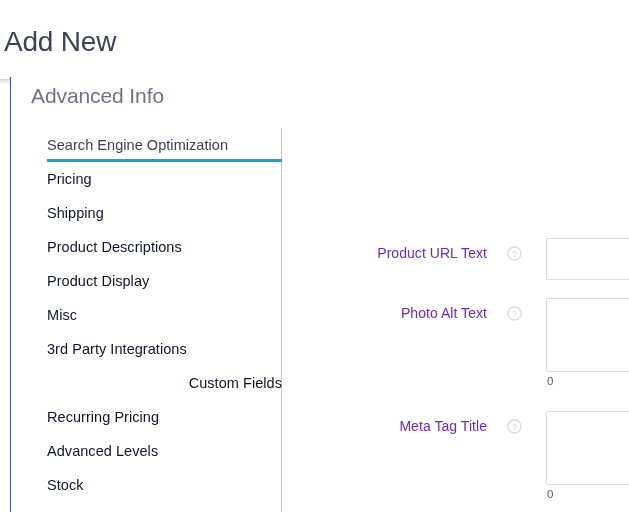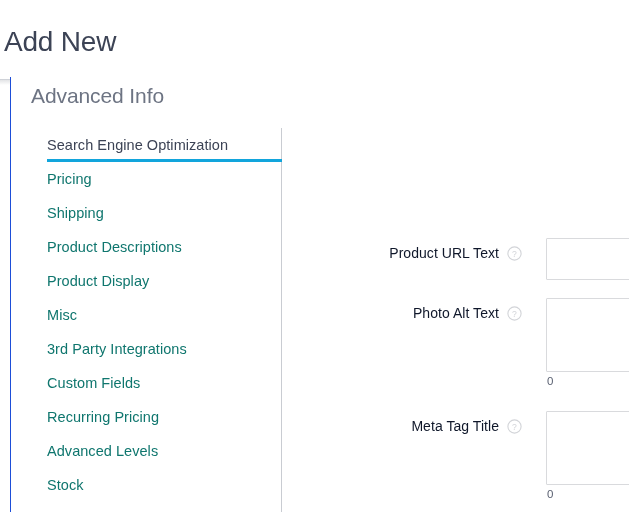--- a/index.html
+++ b/index.html
@@ -48,37 +48,37 @@
   .sidebar {
     position:absolute; left:16px; top:51px; width:255px; height:384px;
     border-right:1px solid #c9ccd2;
   }
   .nav-item {
     position:absolute; left:20px; width:235px; height:34px;
     display:flex; align-items:center;
     cursor:pointer;
   }
   .nav-label {
-    font-size:14.5px; font-weight:400; color:#0f766e;
+    font-size:14.5px; font-weight:400; color:#0f172a;
     white-space:nowrap; letter-spacing:0.05px;
   }
   .nav-item.active .nav-label { color:#3c4355; }
   .nav-underline {
     position:absolute; left:20px; width:235px; height:3px;
     background:#12a5dc;
   }
 
   
   .formpane {
     position:absolute; left:256px; top:51px; width:363px; height:384px;
   }
   .field { position:absolute; left:0; width:363px; }
   .field-label {
-    position:absolute; right:131px;
-    font-size:14px; font-weight:400; color:#0f172a;
+    position:absolute; right:143px;
+    font-size:14px; font-weight:400; color:#6d28d9;
     white-space:nowrap; text-align:right; letter-spacing:0.05px;
   }
   .help-icon {
     position:absolute; right:108px; width:15px; height:15px;
     cursor:pointer;
   }
   .help-icon svg { display:block; }
   .control {
     position:absolute; left:279px; width:200px;
     background:#ffffff;
@@ -123,21 +123,21 @@
         </div>
         <div class="nav-item" style="top: 136px;">
           <span class="nav-label">Product Display</span>
         </div>
         <div class="nav-item" style="top: 170px;">
           <span class="nav-label">Misc</span>
         </div>
         <div class="nav-item" style="top: 204px;">
           <span class="nav-label">3rd Party Integrations</span>
         </div>
-        <div class="nav-item" style="top: 238px;">
+        <div class="nav-item" style="top: 238px; justify-content: flex-end;">
           <span class="nav-label">Custom Fields</span>
         </div>
         <div class="nav-item" style="top: 272px;">
           <span class="nav-label">Recurring Pricing</span>
         </div>
         <div class="nav-item" style="top: 306px;">
           <span class="nav-label">Advanced Levels</span>
         </div>
         <div class="nav-item" style="top: 340px;">
           <span class="nav-label">Stock</span>

